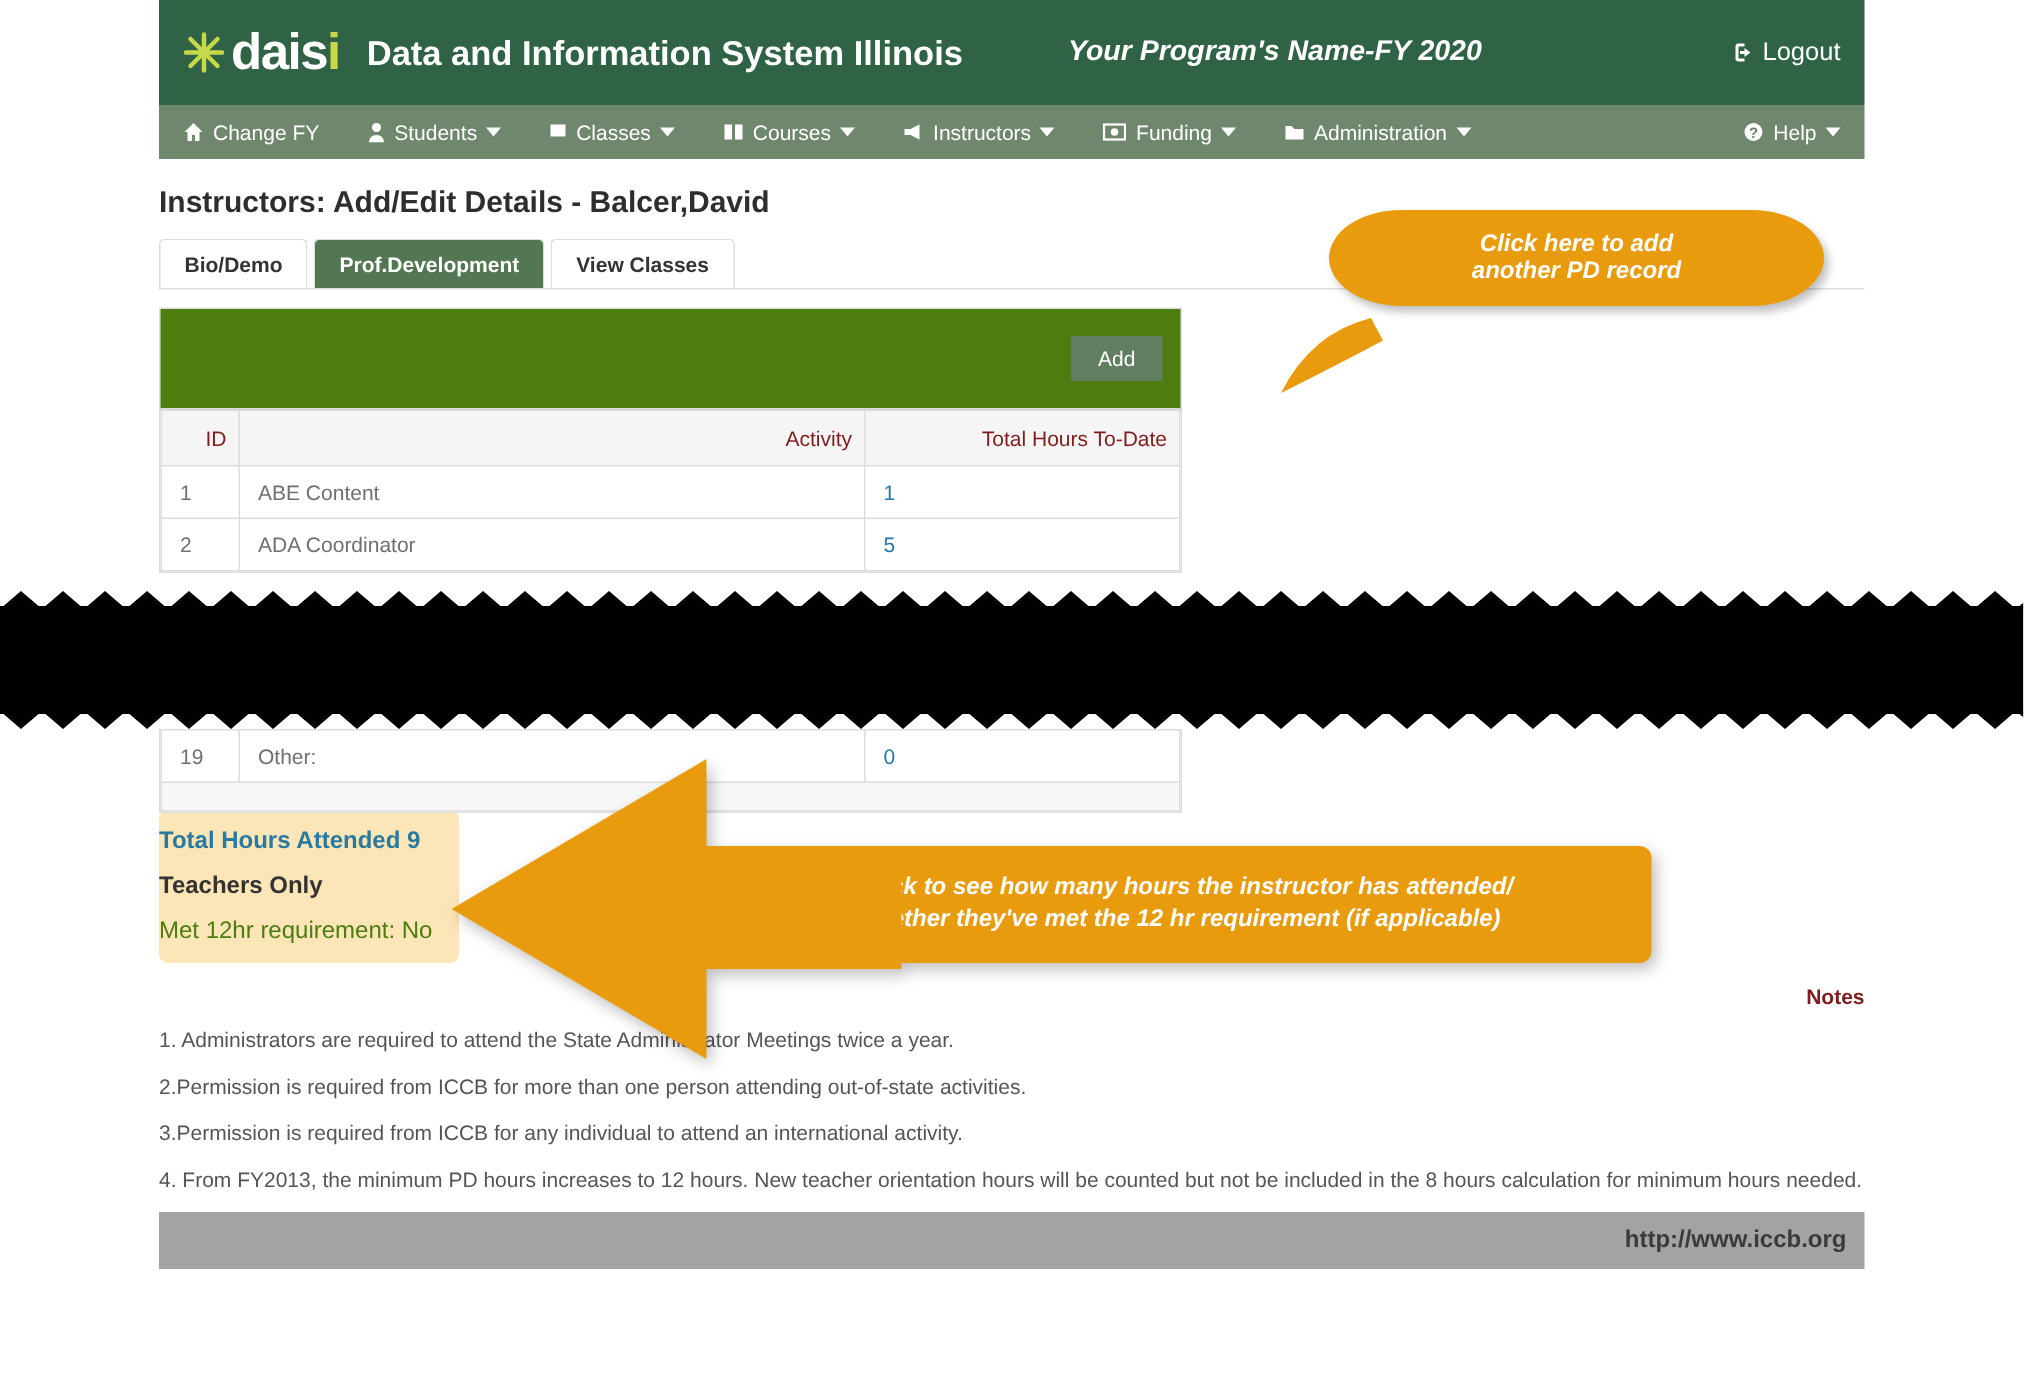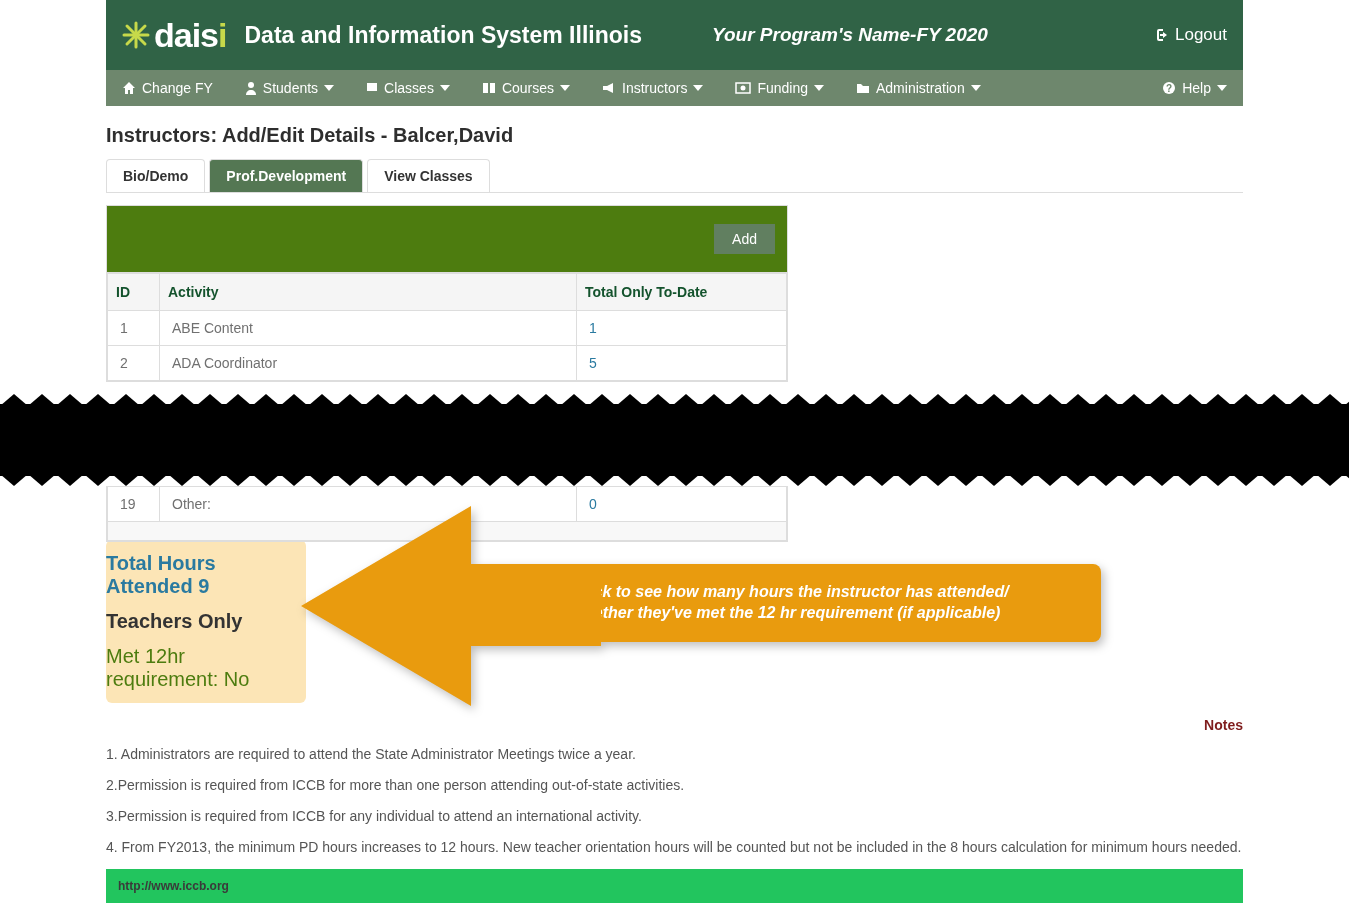--- a/index.html
+++ b/index.html
@@ -136,23 +136,23 @@
     font-size: 14px;
     cursor: pointer;
   }
   table.data {
     width: 100%;
     border-collapse: collapse;
     font-size: 14px;
   }
   table.data th {
     background: #f5f5f5;
-    color: #14532d;
-    font-weight: bold;
-    text-align: left;
+    color: #7f1d1d;
+    font-weight: normal;
+    text-align: right;
     padding: 10px 8px;
     border: 1px solid #ddd;
   }
   table.data td {
     padding: 9px 12px;
     border: 1px solid #ddd;
     color: #707070;
   }
   table.data td.id-cell {
     width: 52px;
@@ -176,21 +176,21 @@
     pointer-events: none;
   }
 
   
   .summary-box {
     background: #fce5b6;
     padding: 12px 10px 12px 0;
     width: 200px;
     margin-top: 158px;
     border-radius: 6px;
-    font-size: 20px;
+    font-size: 16px;
   }
   .summary-box .line1 {
     color: #2a7aa0;
     font-weight: bold;
     margin-bottom: 12px;
   }
   .summary-box .line2 {
     font-weight: bold;
     color: #333;
     margin-bottom: 12px;
@@ -207,26 +207,27 @@
     text-align: right;
   }
   .note-line {
     font-size: 14px;
     color: #555;
     margin: 12px 0;
     line-height: 1.35;
   }
 
   .footer-bar {
-    background: #22c55e;
+    background: #a3a3a3;
     color: #3a3a3a;
     font-weight: bold;
     padding: 10px 12px;
-    font-size: 12px;
+    font-size: 16px;
     margin-top: 12px;
+    text-align: right;
   }
 
   
   .callout1 {
     position: absolute;
     top: 140px;
     left: 780px;
     width: 330px;
     z-index: 20;
   }
@@ -403,21 +404,21 @@
 
     <div class="table-card">
       <div class="table-toolbar">
         <button class="add-btn">Add</button>
       </div>
       <table class="data">
         <thead>
           <tr>
             <th>ID</th>
             <th>Activity</th>
-            <th>Total Only To-Date</th>
+            <th>Total Hours To-Date</th>
           </tr>
         </thead>
         <tbody>
           <tr>
             <td class="id-cell">1</td>
             <td>ABE Content</td>
             <td class="hours-cell"><a href="#">1</a></td>
           </tr>
           <tr>
             <td class="id-cell">2</td>
@@ -465,20 +466,31 @@
     </div>
 
     <div class="notes-title">Notes</div>
     <div class="note-line">1. Administrators are required to attend the State Administrator Meetings twice a year.</div>
     <div class="note-line">2.Permission is required from ICCB for more than one person attending out-of-state activities.</div>
     <div class="note-line">3.Permission is required from ICCB for any individual to attend an international activity.</div>
     <div class="note-line">4. From FY2013, the minimum PD hours increases to 12 hours. New teacher orientation hours will be counted but not be included in the 8 hours calculation for minimum hours needed.</div>
 
     <div class="footer-bar">http://www.iccb.org</div>
 
+    <div class="callout1">
+      <div class="callout-bubble">
+        <span>Click here to add</span><br>
+        <span>another PD record</span>
+      </div>
+      <div class="tail">
+        <svg width="70" height="60" viewBox="0 0 70 60">
+            <path d="M60 0 Q20 10 0 50 Q40 30 68 15 Z"></path>
+          </svg>
+      </div>
+    </div>
 
     <div class="callout2">
       <div class="arrow-shape">
         <svg class="arrow-head-svg" width="300" height="200" viewBox="0 0 300 200">
           <path fill="#e99b0e" d="M0 100 L170 0 L170 60 L300 60 L300 140 L170 140 L170 200 Z"></path>
         </svg>
         <div class="arrow-body">
           <span>Check to see how many hours the instructor has attended/</span><br>
           <span>whether they've met the 12 hr requirement (if applicable)</span>
         </div>

